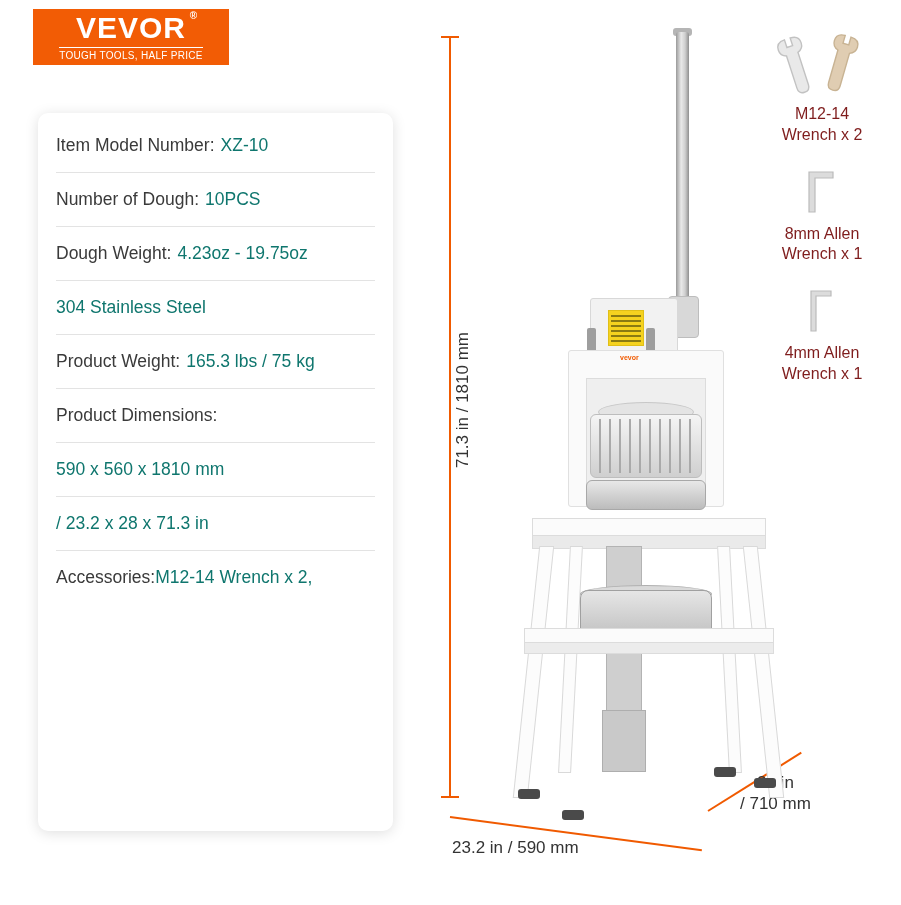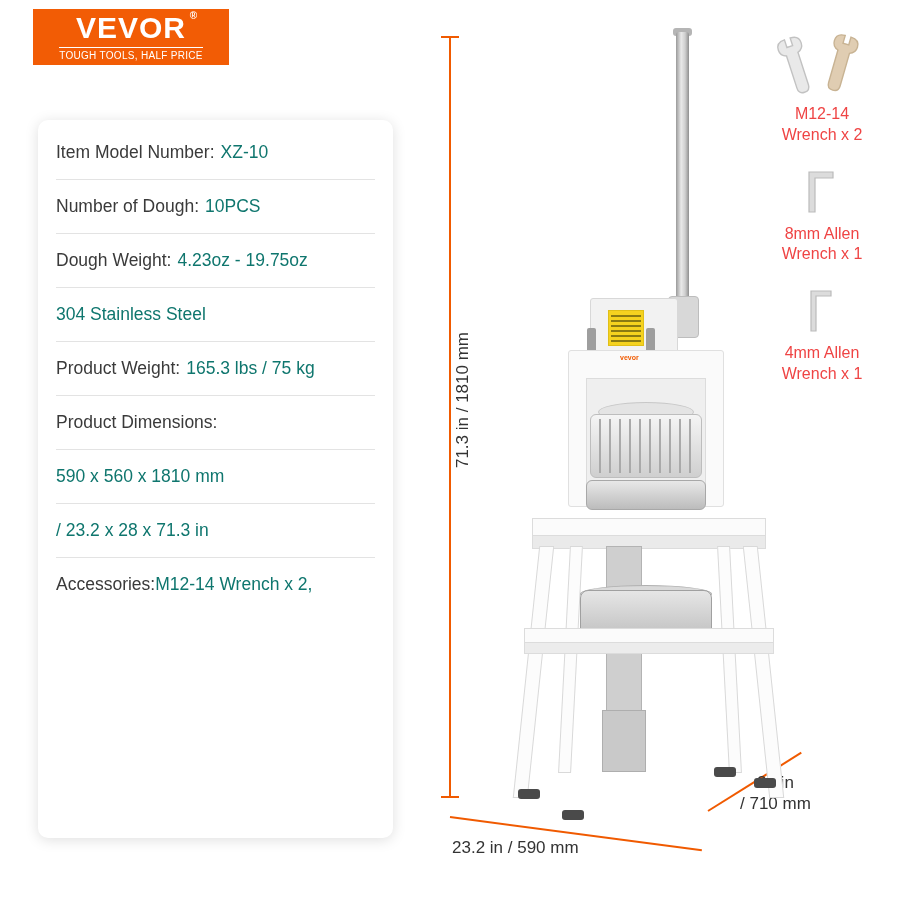--- a/index.html
+++ b/index.html
@@ -49,21 +49,21 @@
     letter-spacing: 0.3px;
     margin-top: 4px;
     border-top: 1px solid #ffffff;
     padding-top: 2px;
   }
 
   
   #spec-card {
     position: absolute;
     left: 38px;
-    top: 120px;
+    top: 113px;
     width: 355px;
     height: 718px;
     background: #ffffff;
     border-radius: 10px;
     box-shadow: 0 2px 14px rgba(0,0,0,0.13);
     padding: 6px 0;
     box-sizing: border-box;
   }
   .spec-row {
     height: 53px;
@@ -166,21 +166,21 @@
     transform: rotate(-90deg);
     width: 170px;
     text-align: center;
   }
   #dim-width-text { left: 12px; top: 828px; }
   #dim-depth-text { left: 300px; top: 762px; text-align: center; line-height: 1.25; }
 
   
   #accessories { position: absolute; left: 752px; top: 30px; width: 140px; }
   .acc-block { text-align: center; margin-bottom: 16px; }
-  .acc-caption { font-size: 16px; color: #ef4444; line-height: 1.3; margin-top: 4px; text-align: center; }
+  .acc-caption { font-size: 16px; color: #7f1d1d; line-height: 1.3; margin-top: 4px; text-align: center; }
   .acc-art { height: 70px; position: relative; }
   .acc-art.small { height: 58px; }
 
   svg { display: block; margin: 0 auto; }
 </style>
 </head>
 <body>
 
 <div id="logo">
   <div class="brand">

